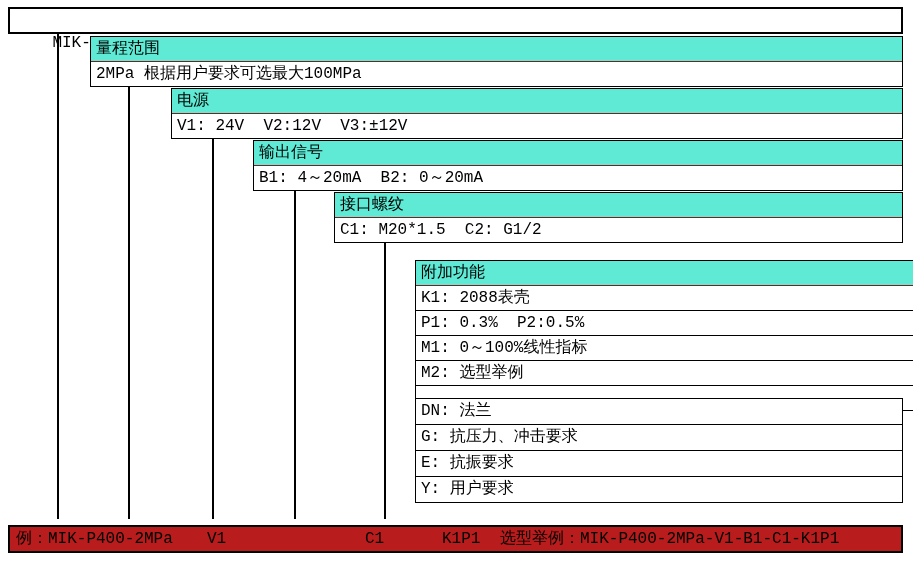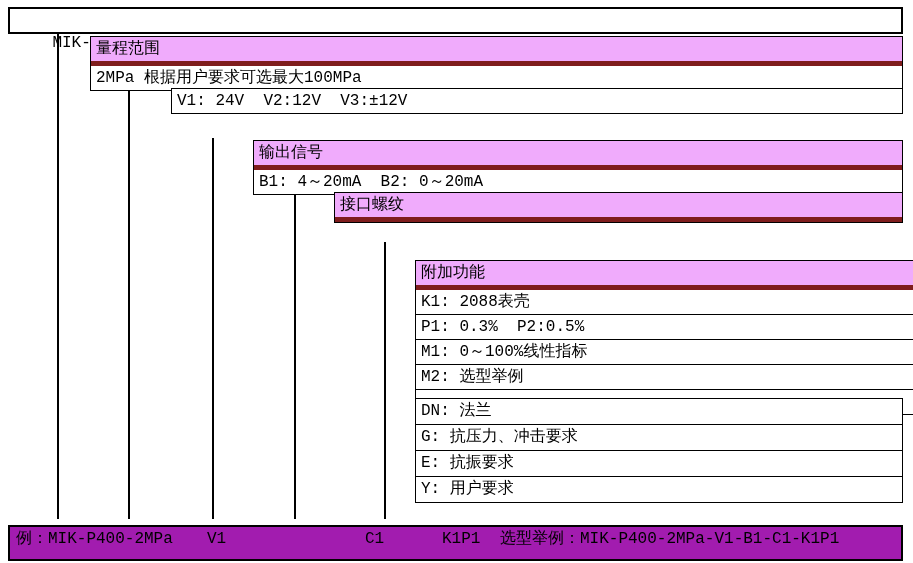--- a/index.html
+++ b/index.html
@@ -13,38 +13,38 @@
   }
   .box{position:absolute;box-sizing:border-box;background:#fff;}
   .top-box{
     border:2px solid #000;
     height:27px;line-height:23px;
     padding-left:4px;white-space:pre;
   }
   .level{border:1px solid #000;}
   .level .hdr{
     height:24px;line-height:24px;
-    background:#f0abfc;
-    border-bottom:5px solid #7f1d1d;
+    background:#5eead4;
+    border-bottom:1px solid #7f1d1d;
     padding-left:5px;white-space:pre;
     box-sizing:content-box;
   }
   .level .row{
     height:24px;line-height:24px;
     padding-left:5px;white-space:pre;
     background:#fff;
   }
   .level .row + .row{border-top:1px solid #000;}
   .level.plain .row:first-child{border-top:none;}
   .level .row.tall{height:25px;line-height:25px;}
   .vline{position:absolute;width:2px;background:#000;}
   .example-row{
     border:2px solid #000;
-    background:#a21caf;
-    height:36px;
+    background:#b91c1c;
+    height:28px;
     padding-left:48px;
   }
   .example-row span{
     position:absolute;top:0;
     line-height:24px;white-space:pre;
   }
   .example-row .inline-pair{display:flex;flex-direction:row;}
   .example-row .inline-pair i{font-style:normal;white-space:pre;}
 </style>
 </head>
@@ -61,30 +61,32 @@
   <div class="vline" style="left:212px;top:138px;height:381px;"></div>
   <div class="vline" style="left:294px;top:190px;height:329px;"></div>
   <div class="vline" style="left:384px;top:242px;height:277px;"></div>
 
   <div class="box level" style="left:90px;top:36px;width:813px;">
     <div class="hdr">量程范围</div>
     <div class="row">2MPa 根据用户要求可选最大100MPa</div>
   </div>
 
   <div class="box level" style="left:171px;top:88px;width:732px;">
+    <div class="hdr">电源</div>
     <div class="row">V1: 24V  V2:12V  V3:±12V</div>
   </div>
 
   <div class="box level" style="left:253px;top:140px;width:650px;">
     <div class="hdr">输出信号</div>
     <div class="row">B1: 4～20mA  B2: 0～20mA</div>
   </div>
 
   <div class="box level" style="left:334px;top:192px;width:569px;">
     <div class="hdr">接口螺纹</div>
+    <div class="row">C1: M20*1.5  C2: G1/2</div>
   </div>
 
   <div class="box level" style="left:415px;top:260px;width:540px;">
     <div class="hdr">附加功能</div>
     <div class="row">K1: 2088表壳</div>
     <div class="row">P1: 0.3%  P2:0.5%</div>
     <div class="row">M1: 0～100%线性指标</div>
     <div class="row">M2: 选型举例</div>
     <div class="row"></div>
   </div>

